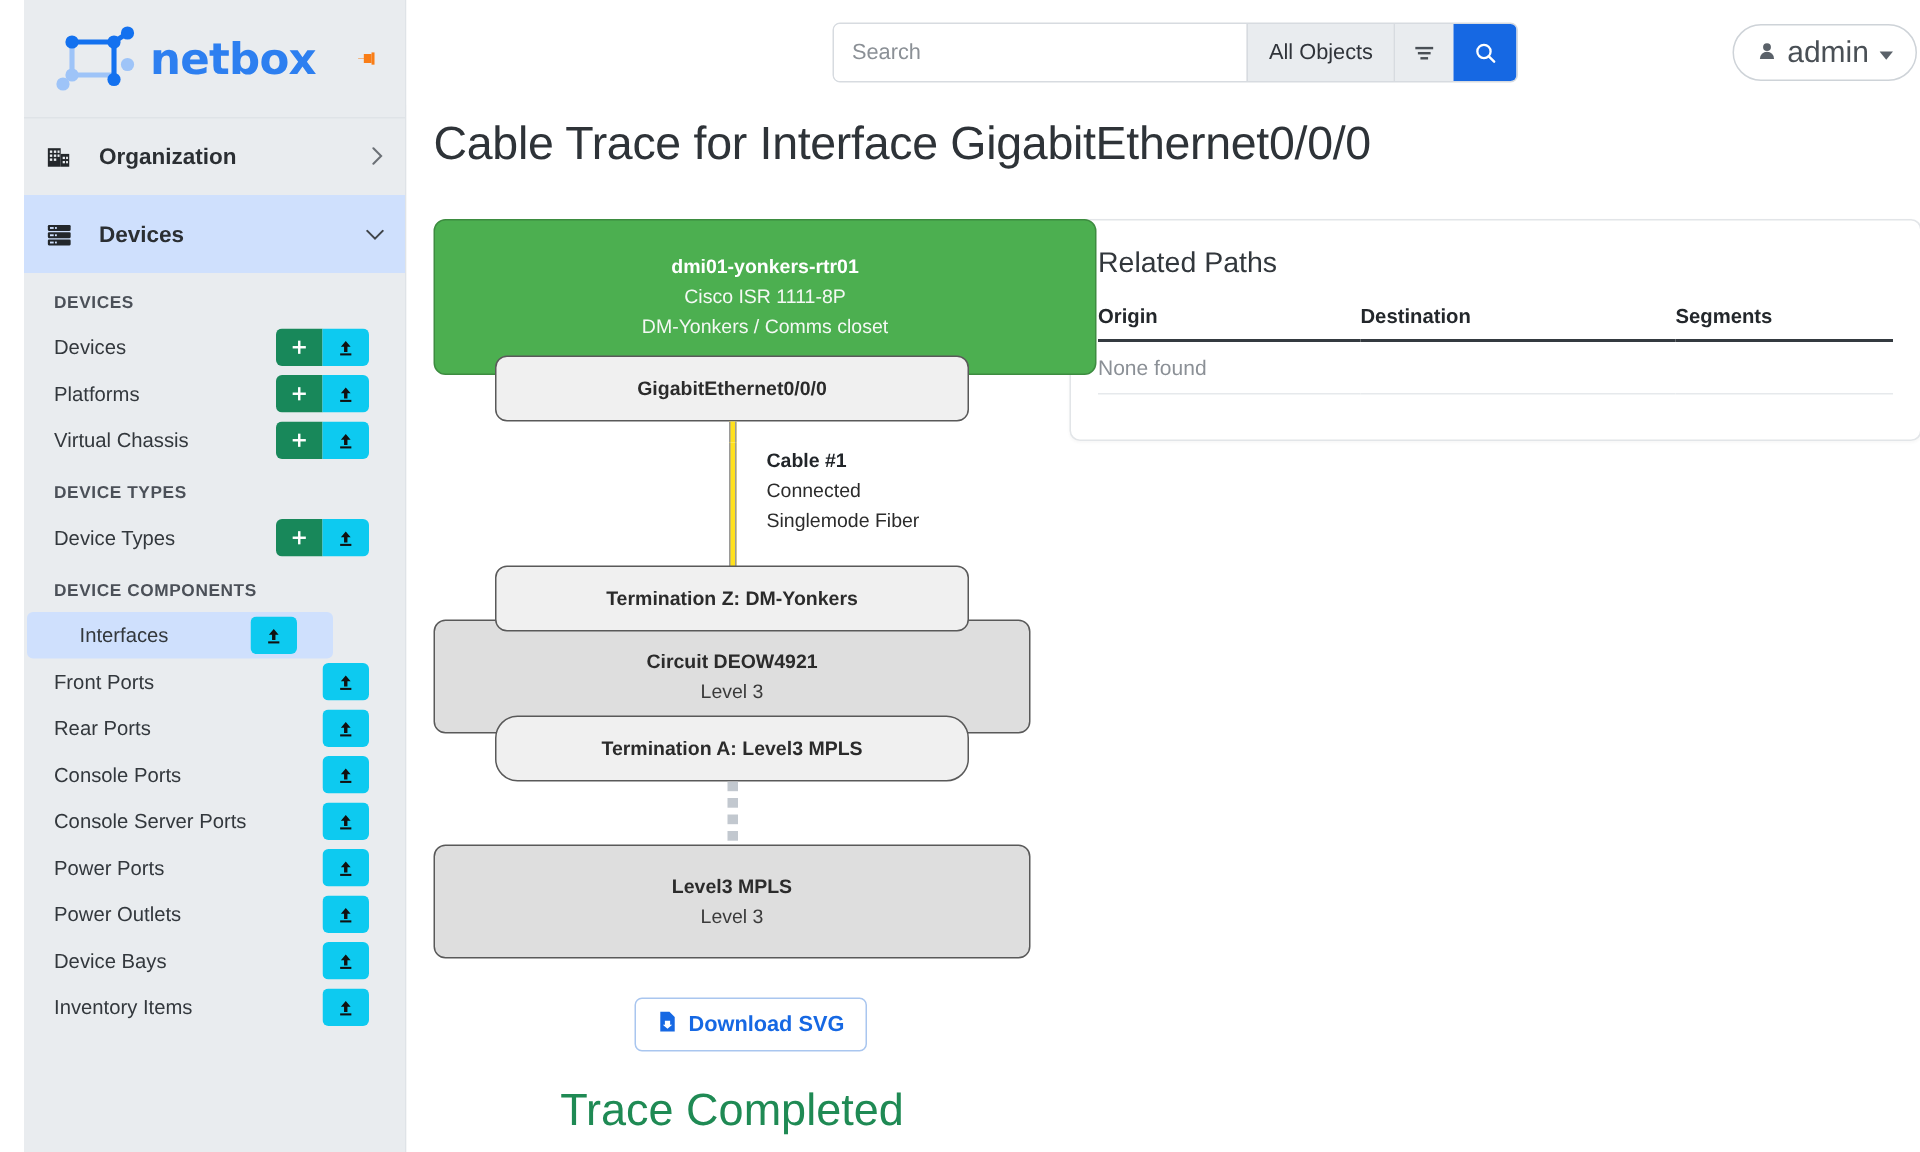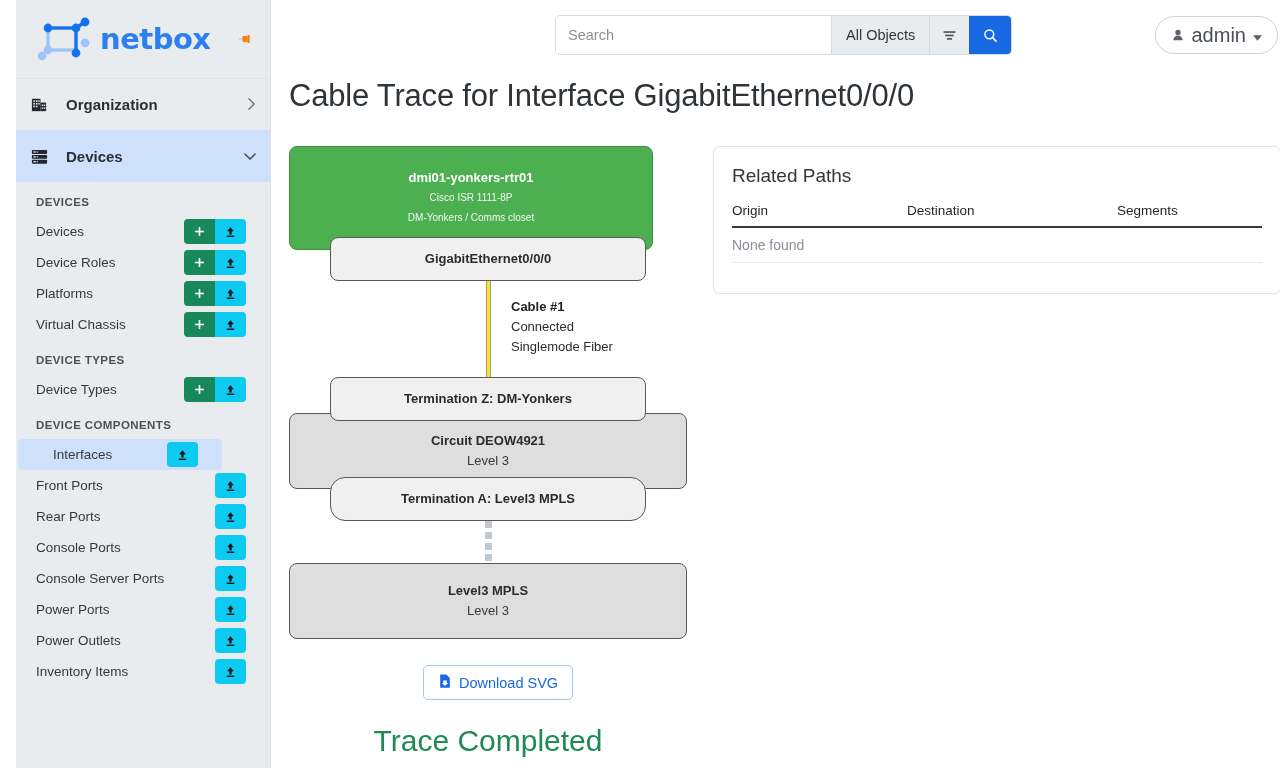--- a/index.html
+++ b/index.html
@@ -199,21 +199,21 @@
     border-radius: 8px;
     border: 1px solid #5c5c5c;
     display: flex;
     flex-direction: column;
     align-items: center;
     justify-content: center;
     text-align: center;
   }
   .node.device { background: #4caf50; border-color: #3d8c40; }
   .node.device .n1 { color: #fff; font-weight: 700; font-size: 13px; }
-  .node.device .n2, .node.device .n3 { color: #f4f8f4; font-size: 10px; }
+  .node.device .n2, .node.device .n3 { color: #f4f8f4; font-size: 13px; }
   .node.term { background: #f0f0f0; border-color: #595959; }
   .node.term .n1 { font-weight: 700; font-size: 13px; color: #2b2b2b; }
   .node.circuit { background: #dedede; border-color: #595959; }
   .node.circuit .n1 { font-weight: 700; font-size: 13px; color: #2b2b2b; }
   .node.circuit .n2 { font-size: 13px; color: #3a3a3a; }
   .node .line { line-height: 20px; }
 
   .cable-line {
     position: absolute;
     width: 5px;
@@ -267,21 +267,21 @@
     background: #fff;
     height: 148px;
     padding: 18px 18px 0 18px;
     box-shadow: 0 1px 2px rgba(0,0,0,0.03);
   }
   .card-title { font-size: 19px; color: #32373c; margin-bottom: 16px; }
   table.paths { width: 100%; border-collapse: collapse; }
   table.paths th {
     text-align: left;
     font-size: 13.5px;
-    font-weight: 400;
+    font-weight: 700;
     color: #23272b;
     padding: 0 0 8px 0;
     border-bottom: 2px solid #343a40;
   }
   table.paths td {
     font-size: 14px;
     color: #8b9096;
     padding: 9px 0;
     border-bottom: 1px solid #e6e9ec;
   }
@@ -387,88 +387,71 @@
             </div>
             <div class="mini-btn imp">
               <svg viewBox="0 0 16 16" width="13" height="14">
                 <path d="M8 2.2 L12 7 H9.4 v4.2 H6.6 V7 H4 Z" fill="#111"></path>
                 <rect x="3.4" y="12.4" width="9.2" height="1.7" fill="#111"></rect>
               </svg>
             </div>
           </div>
         </div>
         <div class="nav-item">
-          <span class="ilabel">Device Roles</span>
+          <span class="ilabel">Platforms</span>
           <div class="btn-stack">
             <div class="mini-btn add">
               <svg viewBox="0 0 16 16" width="13" height="13">
                 <rect x="7" y="2.6" width="2" height="10.8" fill="#fff"></rect>
                 <rect x="2.6" y="7" width="10.8" height="2" fill="#fff"></rect>
               </svg>
             </div>
             <div class="mini-btn imp">
               <svg viewBox="0 0 16 16" width="13" height="14">
                 <path d="M8 2.2 L12 7 H9.4 v4.2 H6.6 V7 H4 Z" fill="#111"></path>
                 <rect x="3.4" y="12.4" width="9.2" height="1.7" fill="#111"></rect>
               </svg>
             </div>
           </div>
         </div>
         <div class="nav-item">
-          <span class="ilabel">Platforms</span>
+          <span class="ilabel">Virtual Chassis</span>
           <div class="btn-stack">
             <div class="mini-btn add">
               <svg viewBox="0 0 16 16" width="13" height="13">
                 <rect x="7" y="2.6" width="2" height="10.8" fill="#fff"></rect>
                 <rect x="2.6" y="7" width="10.8" height="2" fill="#fff"></rect>
               </svg>
             </div>
             <div class="mini-btn imp">
               <svg viewBox="0 0 16 16" width="13" height="14">
                 <path d="M8 2.2 L12 7 H9.4 v4.2 H6.6 V7 H4 Z" fill="#111"></path>
                 <rect x="3.4" y="12.4" width="9.2" height="1.7" fill="#111"></rect>
               </svg>
             </div>
           </div>
         </div>
-        <div class="nav-item">
-          <span class="ilabel">Virtual Chassis</span>
+        <div class="sec-head">DEVICE TYPES</div>
+        <div class="nav-item">
+          <span class="ilabel">Device Types</span>
           <div class="btn-stack">
             <div class="mini-btn add">
               <svg viewBox="0 0 16 16" width="13" height="13">
                 <rect x="7" y="2.6" width="2" height="10.8" fill="#fff"></rect>
                 <rect x="2.6" y="7" width="10.8" height="2" fill="#fff"></rect>
               </svg>
             </div>
             <div class="mini-btn imp">
               <svg viewBox="0 0 16 16" width="13" height="14">
                 <path d="M8 2.2 L12 7 H9.4 v4.2 H6.6 V7 H4 Z" fill="#111"></path>
                 <rect x="3.4" y="12.4" width="9.2" height="1.7" fill="#111"></rect>
               </svg>
             </div>
           </div>
         </div>
-        <div class="sec-head">DEVICE TYPES</div>
-        <div class="nav-item">
-          <span class="ilabel">Device Types</span>
-          <div class="btn-stack">
-            <div class="mini-btn add">
-              <svg viewBox="0 0 16 16" width="13" height="13">
-                <rect x="7" y="2.6" width="2" height="10.8" fill="#fff"></rect>
-                <rect x="2.6" y="7" width="10.8" height="2" fill="#fff"></rect>
-              </svg>
-            </div>
-            <div class="mini-btn imp">
-              <svg viewBox="0 0 16 16" width="13" height="14">
-                <path d="M8 2.2 L12 7 H9.4 v4.2 H6.6 V7 H4 Z" fill="#111"></path>
-                <rect x="3.4" y="12.4" width="9.2" height="1.7" fill="#111"></rect>
-              </svg>
-            </div>
-          </div>
-        </div>
         <div class="sec-head">DEVICE COMPONENTS</div>
         <div class="nav-item selected">
           <span class="ilabel">Interfaces</span>
           <div class="btn-stack">
             <div class="mini-btn imp">
               <svg viewBox="0 0 16 16" width="13" height="14">
                 <path d="M8 2.2 L12 7 H9.4 v4.2 H6.6 V7 H4 Z" fill="#111"></path>
                 <rect x="3.4" y="12.4" width="9.2" height="1.7" fill="#111"></rect>
               </svg>
             </div>
@@ -524,20 +507,31 @@
             <div class="mini-btn imp">
               <svg viewBox="0 0 16 16" width="13" height="14">
                 <path d="M8 2.2 L12 7 H9.4 v4.2 H6.6 V7 H4 Z" fill="#111"></path>
                 <rect x="3.4" y="12.4" width="9.2" height="1.7" fill="#111"></rect>
               </svg>
             </div>
           </div>
         </div>
         <div class="nav-item">
           <span class="ilabel">Power Outlets</span>
+          <div class="btn-stack">
+            <div class="mini-btn imp">
+              <svg viewBox="0 0 16 16" width="13" height="14">
+                <path d="M8 2.2 L12 7 H9.4 v4.2 H6.6 V7 H4 Z" fill="#111"></path>
+                <rect x="3.4" y="12.4" width="9.2" height="1.7" fill="#111"></rect>
+              </svg>
+            </div>
+          </div>
+        </div>
+        <div class="nav-item">
+          <span class="ilabel">Device Bays</span>
           <div class="btn-stack">
             <div class="mini-btn imp">
               <svg viewBox="0 0 16 16" width="13" height="14">
                 <path d="M8 2.2 L12 7 H9.4 v4.2 H6.6 V7 H4 Z" fill="#111"></path>
                 <rect x="3.4" y="12.4" width="9.2" height="1.7" fill="#111"></rect>
               </svg>
             </div>
           </div>
         </div>
         <div class="nav-item">
@@ -590,21 +584,21 @@
       </div>
     </div>
 
     <div class="page-title">Cable Trace for Interface GigabitEthernet0/0/0</div>
 
     <div class="content-row">
 
       <div class="trace">
         <div class="svg-stage">
 
-          <div class="node device" style="left:0px; top:0px; width:364px; height:104px;">
+          <div class="node device" style="left:0px; top:0px; width:442px; height:104px;">
             <div class="line n1">dmi01-yonkers-rtr01</div>
             <div class="line n2">Cisco ISR 1111-8P</div>
             <div class="line n3">DM-Yonkers / Comms closet</div>
           </div>
 
           <div class="node term" style="left:41px; top:91px; width:316px; height:44px;">
             <div class="line n1">GigabitEthernet0/0/0</div>
           </div>
 
           <div class="stub" style="left:197px; top:135px; height:14px;"></div>
@@ -629,21 +623,21 @@
             <div class="line n1">Termination A: Level3 MPLS</div>
           </div>
 
           <div class="dotted-line" style="left:196px; top:375px; height:43px;"></div>
 
           <div class="node circuit" style="left:0px; top:417px; width:398px; height:76px;">
             <div class="line n1">Level3 MPLS</div>
             <div class="line n2">Level 3</div>
           </div>
 
-          <div class="dl-btn" style="left:134px; top:519px;">
+          <div class="dl-btn" style="left:134px; top:519px;font-weight:bold;">
             <span>
               <svg viewBox="0 0 16 16" width="14" height="16">
                 <path d="M2.5 0.6 h7 l4 4 v11 h-11 Z" fill="#1668e3"></path>
                 <path d="M6 7.4 h4 v3 h1.6 L8 13.6 4.4 10.4 H6 Z" fill="#ffffff"></path>
               </svg>
             </span>
             <span>Download SVG</span>
           </div>
 
           <div class="trace-status" style="left:0px; top:578px;">Trace Completed</div>

